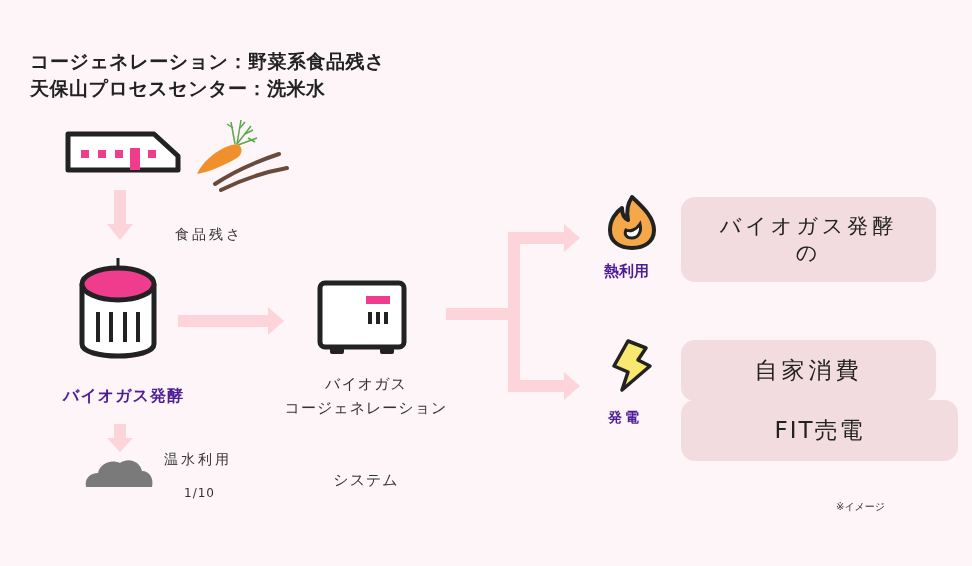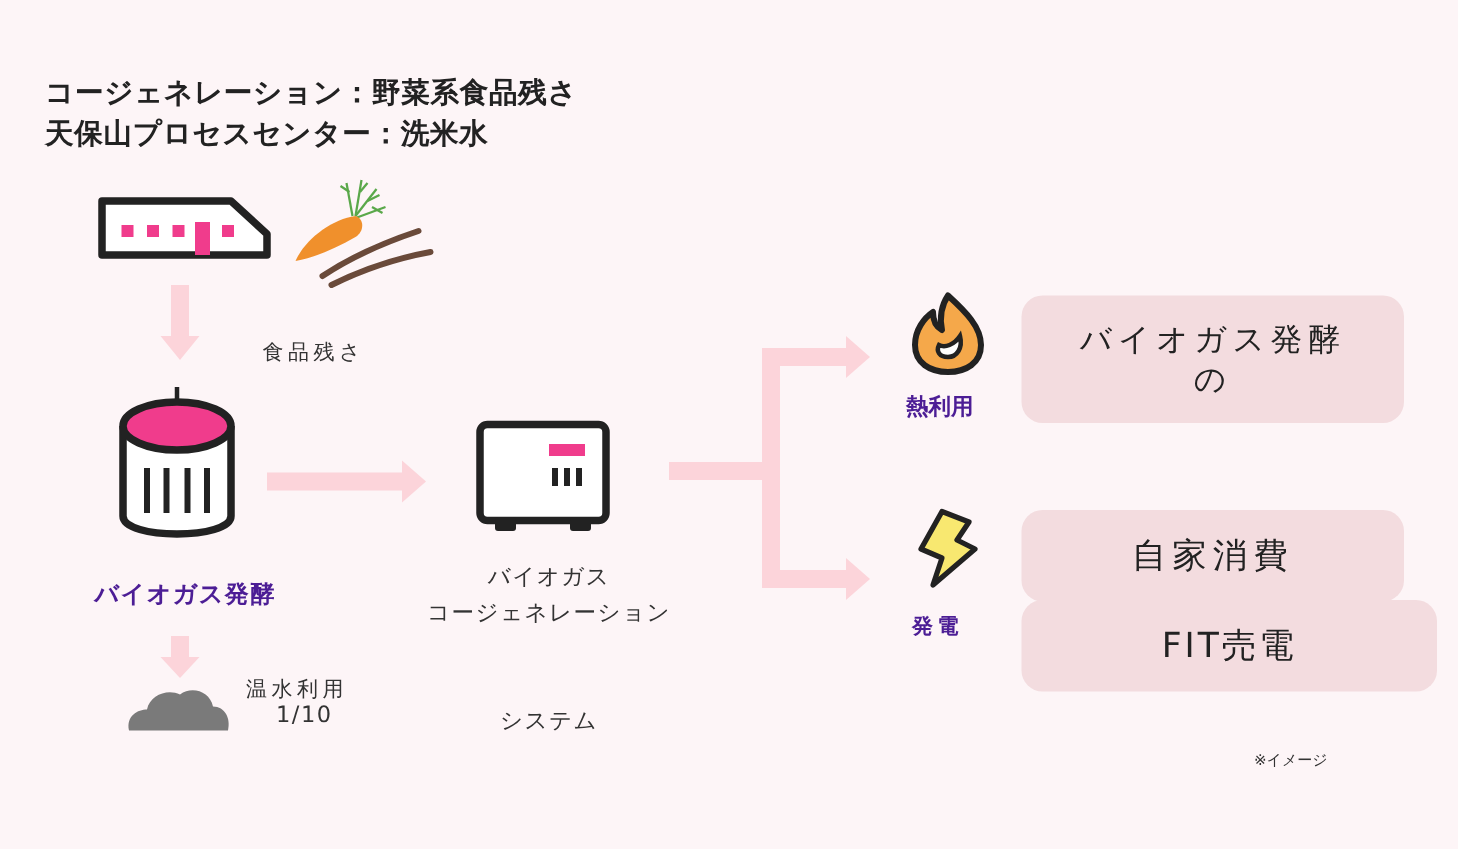--- a/index.html
+++ b/index.html
@@ -69,21 +69,21 @@
 <svg class="abs" style="left:106px;top:424px;" width="28" height="30" viewBox="0 0 28 30">
   <rect x="8" y="0" width="12" height="16" fill="#fcd4da"></rect>
   <polygon points="1,14 27,14 14,28" fill="#fcd4da"></polygon>
 </svg>
 
 <svg class="abs" style="left:84px;top:455px;" width="70" height="34" viewBox="0 0 70 34">
   <path d="M2 32 C0 22 8 18 14 18 C16 8 28 4 36 8 C44 2 56 6 58 16 C66 16 70 24 68 32 Z" fill="#7a7a7a"></path>
 </svg>
 
 <div class="abs lbl" style="left:164px;top:451px;">温水利用</div>
-<div class="abs lbl" style="left:184px;top:467px;letter-spacing:1px;font-size:15px;">1/10</div>
+<div class="abs lbl" style="left:184px;top:486px;letter-spacing:1px;font-size:12px;">1/10</div>
 
 <svg class="abs" style="left:178px;top:306px;" width="108" height="30" viewBox="0 0 108 30">
   <rect x="0" y="9" width="92" height="12" fill="#fcd4da"></rect>
   <polygon points="90,1 106,15 90,29" fill="#fcd4da"></polygon>
 </svg>
 
 <svg class="abs" style="left:316px;top:279px;" width="92" height="80" viewBox="0 0 92 80">
   <rect x="4" y="4" width="84" height="64" rx="5" fill="#fff" stroke="#222" stroke-width="5"></rect>
   <rect x="14" y="66" width="14" height="9" rx="2" fill="#222"></rect>
   <rect x="64" y="66" width="14" height="9" rx="2" fill="#222"></rect>

